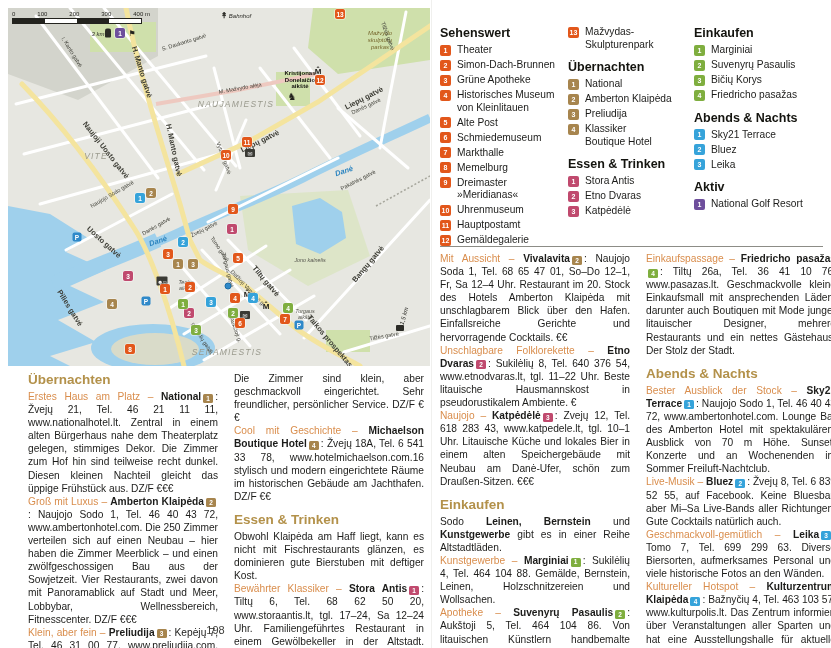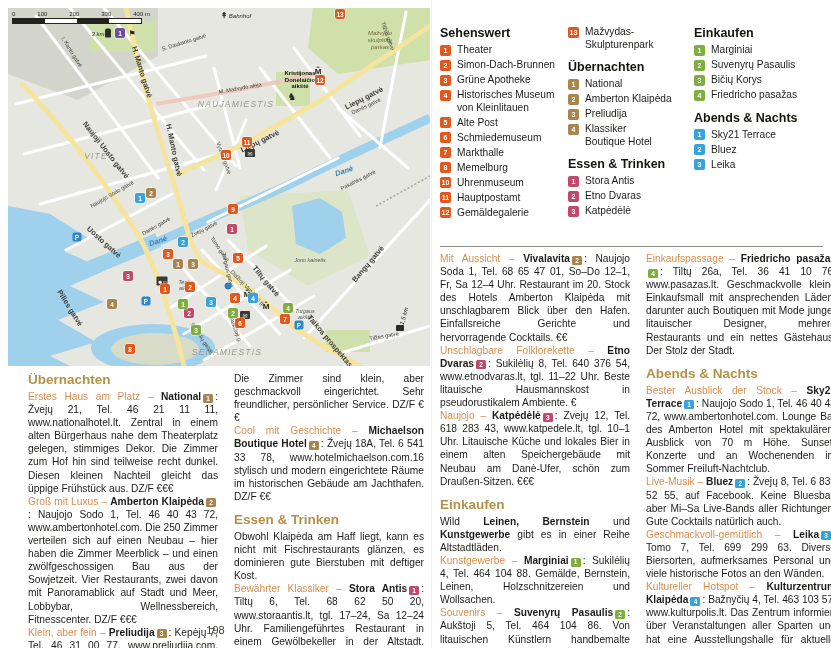--- a/index.html
+++ b/index.html
@@ -292,20 +292,24 @@
               </div>
               <div class="litem">
                 <span class="lbadge" style="background: rgb(226, 87, 27);">7</span>
                 <span class="llabel">Markthalle</span>
               </div>
               <div class="litem">
                 <span class="lbadge" style="background: rgb(226, 87, 27);">8</span>
                 <span class="llabel">Memelburg</span>
               </div>
               <div class="litem">
+                <span class="lbadge" style="background: rgb(226, 87, 27);">9</span>
+                <span class="llabel">Dreimaster »Meridianas«</span>
+              </div>
+              <div class="litem">
                 <span class="lbadge" style="background: rgb(226, 87, 27);">10</span>
                 <span class="llabel">Uhrenmuseum</span>
               </div>
               <div class="litem">
                 <span class="lbadge" style="background: rgb(226, 87, 27);">11</span>
                 <span class="llabel">Hauptpostamt</span>
               </div>
               <div class="litem">
                 <span class="lbadge" style="background: rgb(226, 87, 27);">12</span>
                 <span class="llabel">Gemäldegalerie</span>
@@ -382,35 +386,42 @@
                 <span class="lbadge" style="background: rgb(54, 163, 218);">1</span>
                 <span class="llabel">Sky21 Terrace</span>
               </div>
               <div class="litem">
                 <span class="lbadge" style="background: rgb(54, 163, 218);">2</span>
                 <span class="llabel">Bluez</span>
               </div>
               <div class="litem">
                 <span class="lbadge" style="background: rgb(54, 163, 218);">3</span>
                 <span class="llabel">Leika</span>
+              </div>
+            </div>
+            <div class="lsec">
+              <div class="lhead">Aktiv</div>
+              <div class="litem">
+                <span class="lbadge" style="background: rgb(110, 79, 156);">1</span>
+                <span class="llabel">National Golf Resort</span>
               </div>
             </div>
           </div>
       </div>
     </div>
     <hr class="rule">
     <div class="cols" id="right-cols">
         <div class="tcol">
           <p class="tpara"><span class="lead">Mit Aussicht – </span><span class="bold">Vivalavita</span><span class="tbadge" style="background: rgb(167, 133, 78);">2</span><span>: Naujojo Soda 1, Tel. 68 65 47 01, So–Do 12–1, Fr, Sa 12–4 Uhr. Restaurant im 20. Stock des Hotels Amberton Klaipėda mit unschlagbarem Blick über den Hafen. Einfallsreiche Gerichte und hervorragende Cocktails. €€</span></p>
           <p class="tpara"><span class="lead">Unschlagbare Folklorekette – </span><span class="bold">Etno Dvaras</span><span class="tbadge" style="background: rgb(192, 74, 110);">2</span><span>: Sukilėlių 8, Tel. 640 376 54, www.etnodvaras.lt, tgl. 11–22 Uhr. Beste litauische Hausmannskost in pseudorustikalem Ambiente. €</span></p>
           <p class="tpara"><span class="lead">Naujojo – </span><span class="bold">Katpėdėlė</span><span class="tbadge" style="background: rgb(192, 74, 110);">3</span><span>: Zvejų 12, Tel. 618 283 43, www.katpedele.lt, tgl. 10–1 Uhr. Litauische Küche und lokales Bier in einem alten Speichergebäude mit Neubau am Danė-Ufer, schön zum Draußen-Sitzen. €€€</span></p>
           <div class="thead">Einkaufen</div>
-          <p class="tpara"><span>Wild </span><span class="bold">Leinen, Bernstein</span><span> und </span><span class="bold">Kunstgewerbe</span><span> gibt es in einer Reihe Altstadtläden.</span></p>
+          <p class="tpara"><span>Sodo </span><span class="bold">Leinen, Bernstein</span><span> und </span><span class="bold">Kunstgewerbe</span><span> gibt es in einer Reihe Altstadtläden.</span></p>
           <p class="tpara"><span class="lead">Kunstgewerbe – </span><span class="bold">Marginiai</span><span class="tbadge" style="background: rgb(127, 174, 63);">1</span><span>: Sukilėlių 4, Tel. 464 104 88. Gemälde, Bernstein, Leinen, Holzschnitzereien und Wollsachen.</span></p>
-          <p class="tpara"><span class="lead">Souvenirs – </span><span class="bold">Suvenyrų Pasaulis</span><span class="tbadge" style="background: rgb(127, 174, 63);">2</span><span>: Aukštoji 5, Tel. 464 104 86. Von litauischen Künstlern handbemalte Textilien und andere kunsthandwerkliche Erzeugnisse.</span></p>
+          <p class="tpara"><span class="lead">Apotheke – </span><span class="bold">Suvenyrų Pasaulis</span><span class="tbadge" style="background: rgb(127, 174, 63);">2</span><span>: Aukštoji 5, Tel. 464 104 86. Von litauischen Künstlern handbemalte Textilien und andere kunsthandwerkliche Erzeugnisse.</span></p>
         </div>
         <div class="tcol">
           <p class="tpara"><span class="lead">Einkaufspassage – </span><span class="bold">Friedricho pasažas</span><span class="tbadge" style="background: rgb(127, 174, 63);">4</span><span>: Tiltų 26a, Tel. 36 41 10 76, www.pasazas.lt. Geschmackvolle kleine Einkaufsmall mit ansprechenden Läden, darunter auch Boutiquen mit Mode junger litauischer Designer, mehrere Restaurants und ein nettes Gästehaus. Der Stolz der Stadt.</span></p>
           <div class="thead">Abends &amp; Nachts</div>
           <p class="tpara"><span class="lead">Bester Ausblick der Stock – </span><span class="bold">Sky21 Terrace</span><span class="tbadge" style="background: rgb(54, 163, 218);">1</span><span>: Naujojo Sodo 1, Tel. 46 40 43 72, www.ambertonhotel.com. Lounge Bar des Amberton Hotel mit spektakulärem Ausblick von 70 m Höhe. Sunset-Konzerte und an Wochenenden im Sommer Freiluft-Nachtclub.</span></p>
           <p class="tpara"><span class="lead">Live-Musik – </span><span class="bold">Bluez</span><span class="tbadge" style="background: rgb(54, 163, 218);">2</span><span>: Žvejų 8, Tel. 6 839 52 55, auf Facebook. Keine Bluesbar, aber Mi–Sa Live-Bands aller Richtungen. Gute Cocktails natürlich auch.</span></p>
           <p class="tpara"><span class="lead">Geschmackvoll-gemütlich – </span><span class="bold">Leika</span><span class="tbadge" style="background: rgb(54, 163, 218);">3</span><span>: Tomo 7, Tel. 699 299 63. Diverse Biersorten, aufmerksames Personal und viele historische Fotos an den Wänden.</span></p>
           <p class="tpara"><span class="lead">Kultureller Hotspot – </span><span class="bold">Kulturzentrum Klaipėda</span><span class="tbadge" style="background: rgb(54, 163, 218);">4</span><span>: Bažnyčių 4, Tel. 463 103 57, www.kulturpolis.lt. Das Zentrum informiert über Veranstaltungen aller Sparten und hat eine Ausstellungshalle für aktuelle Kunst. Hier spielt sich die alternative Kultur der Stadt ab, viele Experimente mit Performances.</span></p>
         </div>
       </div>

